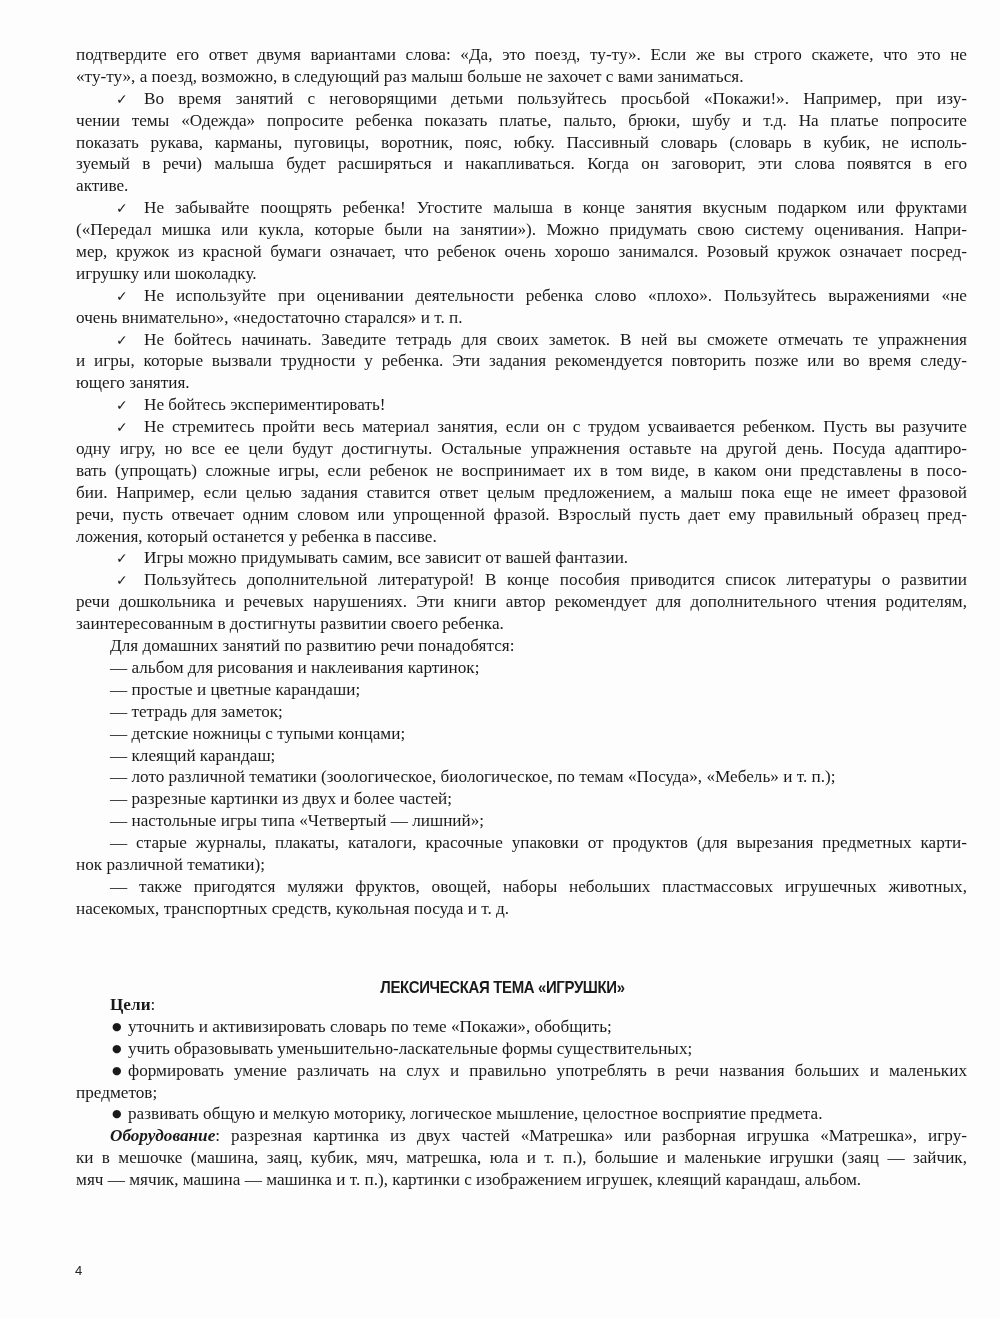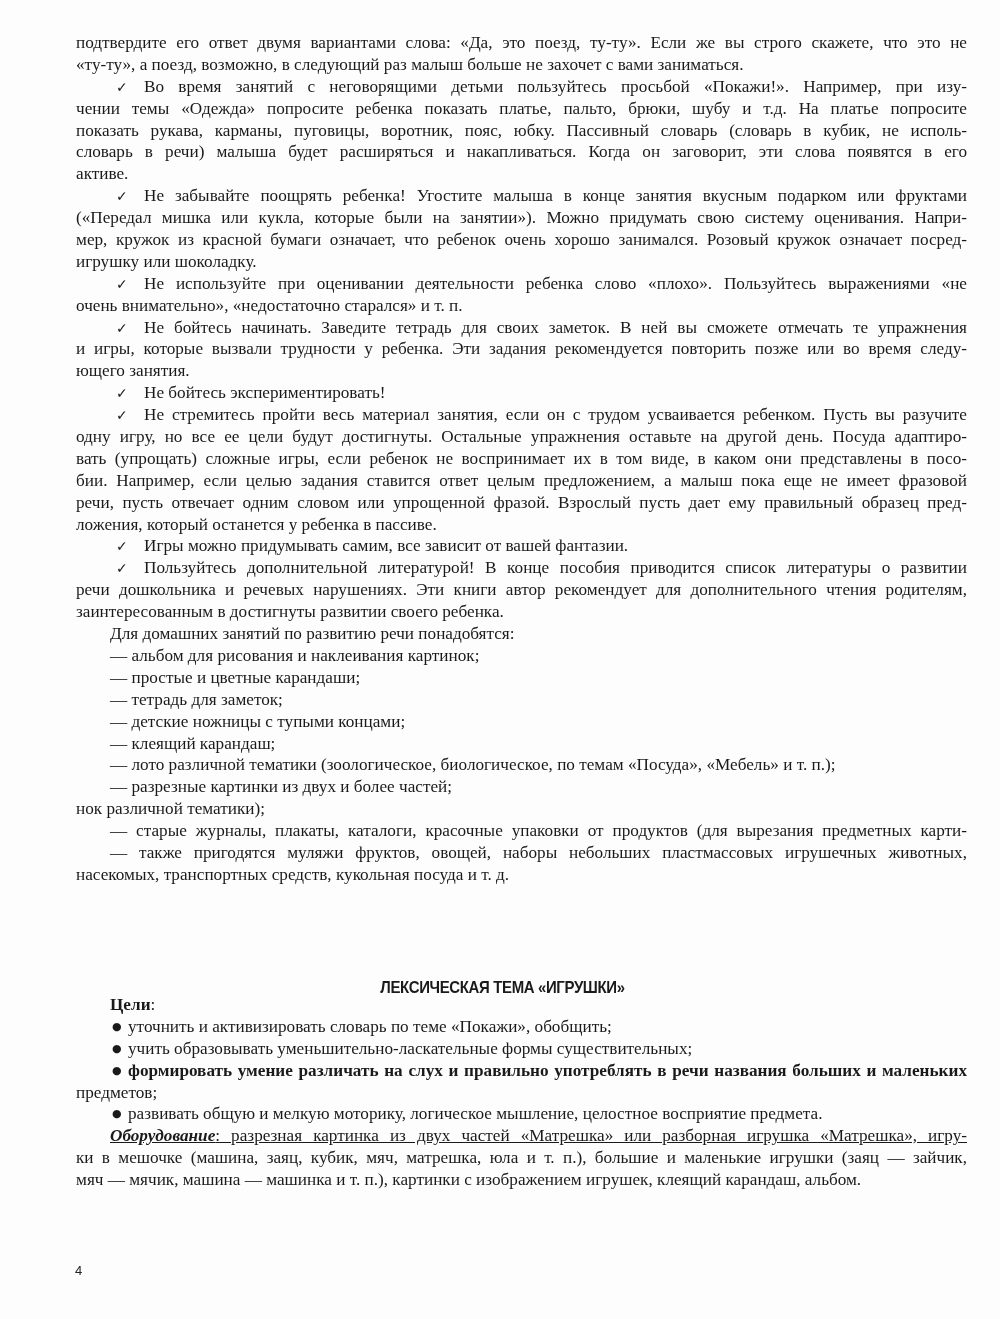--- a/index.html
+++ b/index.html
@@ -6,21 +6,21 @@
   body {
     width: 1000px; height: 1319px;
     background: #fdfdfd;
     position: relative;
     overflow: hidden;
     font-family: "Liberation Serif", serif;
     color: #1a1a1a;
   }
   .page {
     position: absolute;
-    left: 76px; top: 32px;
+    left: 76px; top: 44px;
     width: 891px;
     font-size: 17.2px;
     line-height: 21.9px;
   }
   .line {
     display: block;
     white-space: nowrap;
     text-align: justify;
     text-align-last: justify;
     height: 21.9px;
@@ -70,21 +70,21 @@
 </style>
 </head>
 <body>
 
 <div class="page" id="body">
     <span class="line"><span>подтвердите его ответ двумя вариантами слова: «Да, это поезд, ту-ту». Если же вы строго скажете, что это не</span></span>
     <span class="line last"><span>«ту-ту», а поезд, возможно, в следующий раз малыш больше не захочет с вами заниматься.</span></span>
     <span class="line ind-check"><span class="check">✓</span><span>Во время занятий с неговорящими детьми пользуйтесь просьбой «Покажи!». Например, при изу-</span></span>
     <span class="line"><span>чении темы «Одежда» попросите ребенка показать платье, пальто, брюки, шубу и т.д. На платье попросите</span></span>
     <span class="line"><span>показать рукава, карманы, пуговицы, воротник, пояс, юбку. Пассивный словарь (словарь в кубик, не исполь-</span></span>
-    <span class="line"><span>словарь в речи) малыша будет расширяться и накапливаться. Когда он заговорит, эти слова появятся в его</span></span>
+    <span class="line"><span>зуемый в речи) малыша будет расширяться и накапливаться. Когда он заговорит, эти слова появятся в его</span></span>
     <span class="line last"><span>активе.</span></span>
     <span class="line ind-check"><span class="check">✓</span><span>Не забывайте поощрять ребенка! Угостите малыша в конце занятия вкусным подарком или фруктами</span></span>
     <span class="line"><span>(«Передал мишка или кукла, которые были на занятии»). Можно придумать свою систему оценивания. Напри-</span></span>
     <span class="line"><span>мер, кружок из красной бумаги означает, что ребенок очень хорошо занимался. Розовый кружок означает посред-</span></span>
     <span class="line last"><span>игрушку или шоколадку.</span></span>
     <span class="line ind-check"><span class="check">✓</span><span>Не используйте при оценивании деятельности ребенка слово «плохо». Пользуйтесь выражениями «не</span></span>
     <span class="line last"><span>очень внимательно», «недостаточно старался» и т. п.</span></span>
     <span class="line ind-check"><span class="check">✓</span><span>Не бойтесь начинать. Заведите тетрадь для своих заметок. В ней вы сможете отмечать те упражнения</span></span>
     <span class="line"><span>и игры, которые вызвали трудности у ребенка. Эти задания рекомендуется повторить позже или во время следу-</span></span>
     <span class="line last"><span>ющего занятия.</span></span>
@@ -100,45 +100,46 @@
     <span class="line"><span>речи дошкольника и речевых нарушениях. Эти книги автор рекомендует для дополнительного чтения родителям,</span></span>
     <span class="line last"><span>заинтересованным в достигнуты развитии своего ребенка.</span></span>
     <span class="line last ind"><span>Для домашних занятий по развитию речи понадобятся:</span></span>
     <span class="line last ind"><span>— альбом для рисования и наклеивания картинок;</span></span>
     <span class="line last ind"><span>— простые и цветные карандаши;</span></span>
     <span class="line last ind"><span>— тетрадь для заметок;</span></span>
     <span class="line last ind"><span>— детские ножницы с тупыми концами;</span></span>
     <span class="line last ind"><span>— клеящий карандаш;</span></span>
     <span class="line last ind"><span>— лото различной тематики (зоологическое, биологическое, по темам «Посуда», «Мебель» и т. п.);</span></span>
     <span class="line last ind"><span>— разрезные картинки из двух и более частей;</span></span>
+    <span class="line last ind"><span>— настольные игры типа «Четвертый — лишний»;</span></span>
+    <span class="line ind"><span>— старые журналы, плакаты, каталоги, красочные упаковки от продуктов (для вырезания предметных карти-</span></span>
     <span class="line last"><span>нок различной тематики);</span></span>
-    <span class="line ind"><span>— старые журналы, плакаты, каталоги, красочные упаковки от продуктов (для вырезания предметных карти-</span></span>
     <span class="line ind"><span>— также пригодятся муляжи фруктов, овощей, наборы небольших пластмассовых игрушечных животных,</span></span>
     <span class="line last"><span>насекомых, транспортных средств, кукольная посуда и т. д.</span></span>
   </div>
 
 <div class="heading">ЛЕКСИЧЕСКАЯ ТЕМА «ИГРУШКИ»</div>
 
 <div class="goals">
   <span class="line last ind" style="padding-left:34px;">
     <span class="bold">Цели</span><span>:</span>
   </span>
   <span class="line last" style="padding-left:36px;">
     <span class="bullet">●</span><span>уточнить и активизировать словарь по теме «Покажи», обобщить;</span>
   </span>
   <span class="line last" style="padding-left:36px;">
     <span class="bullet">●</span><span>учить образовывать уменьшительно-ласкательные формы существительных;</span>
   </span>
-  <span class="line" style="padding-left:36px;font-weight:bold;">
+  <span class="line" style="padding-left:36px;">
     <span class="bullet">●</span><span>формировать умение различать на слух и правильно употреблять в речи названия больших и маленьких</span>
   </span>
   <span class="line last">предметов;</span>
   <span class="line last" style="padding-left:36px;">
     <span class="bullet">●</span><span>развивать общую и мелкую моторику, логическое мышление, целостное восприятие предмета.</span>
   </span>
-  <span class="line" style="padding-left:34px;text-decoration:underline;">
+  <span class="line" style="padding-left:34px;">
     <span class="bi">Оборудование</span><span>: разрезная картинка из двух частей «Матрешка» или разборная игрушка «Матрешка», игру-</span>
   </span>
   <span class="line">ки в мешочке (машина, заяц, кубик, мяч, матрешка, юла и т. п.), большие и маленькие игрушки (заяц — зайчик,</span>
   <span class="line last">мяч — мячик, машина — машинка и т. п.), картинки с изображением игрушек, клеящий карандаш, альбом.</span>
 </div>
 
 <div class="pagenum">4</div>
 
 </body></html>

